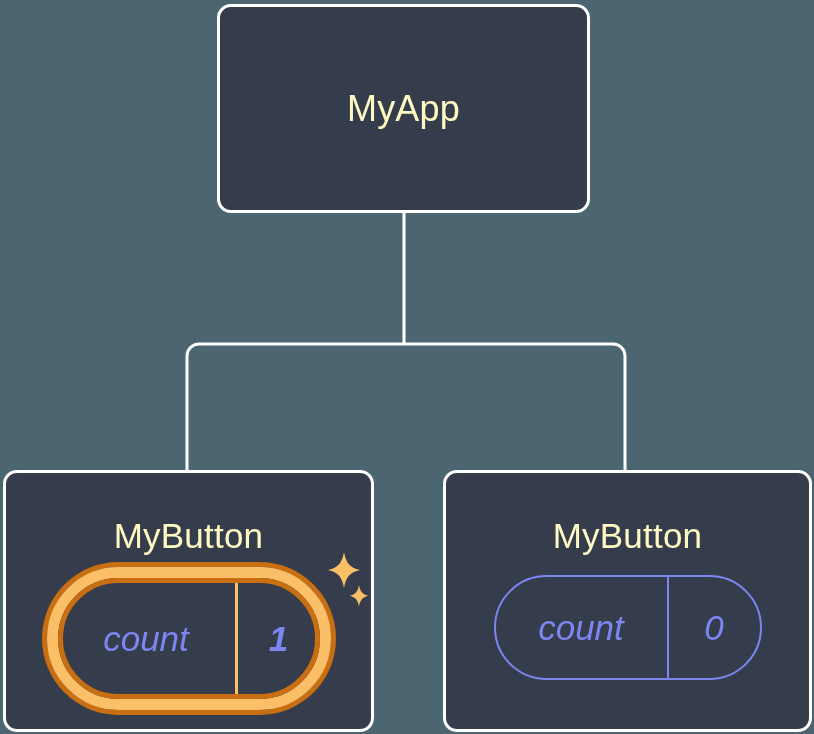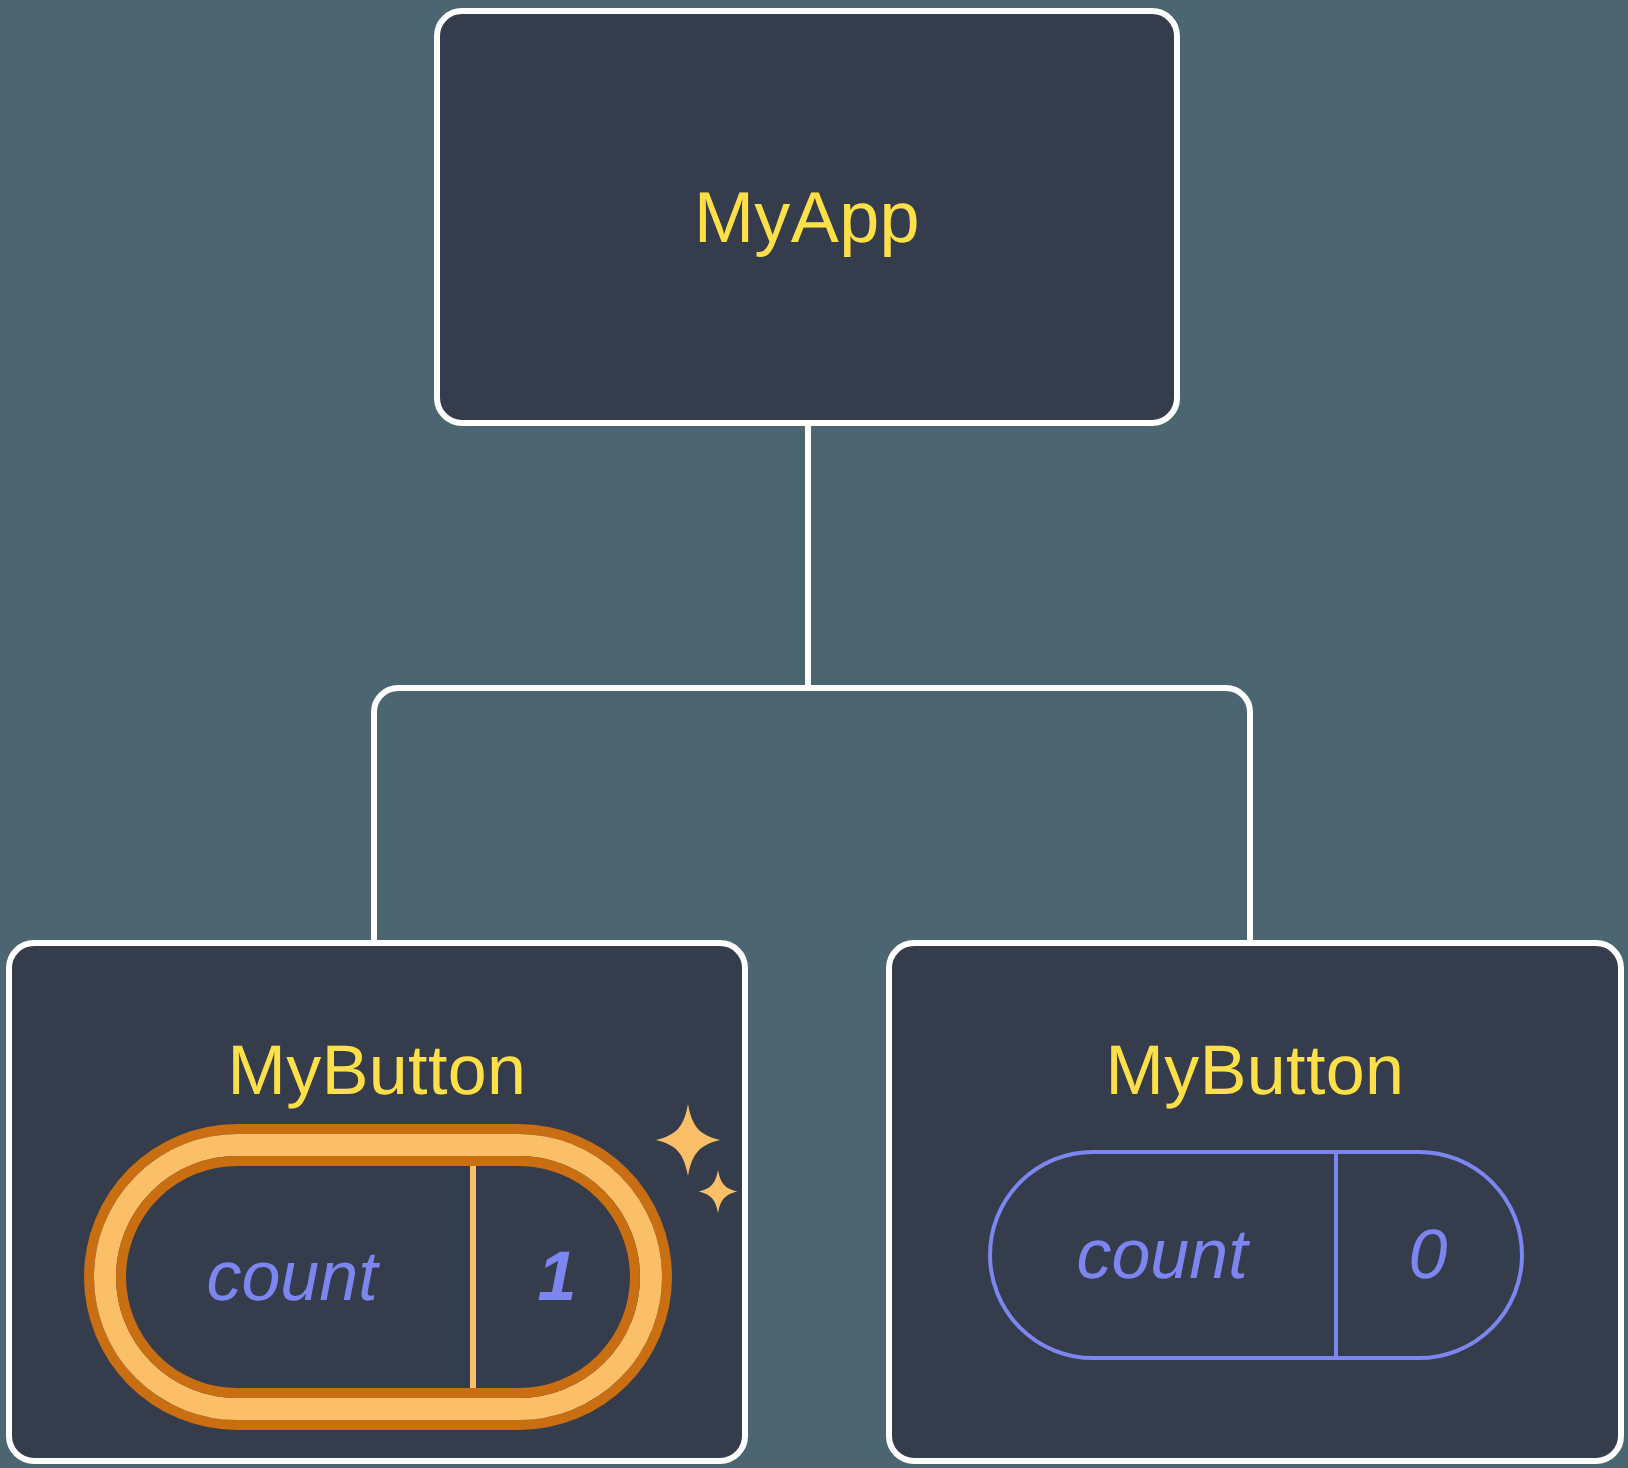--- a/index.html
+++ b/index.html
@@ -55,21 +55,21 @@
     height: 262px;
   }
   .node-child-right {
     left: 443px;
     top: 470px;
     width: 369px;
     height: 262px;
   }
 
   .node-title {
-    color: #fde047;
+    color: #fef9c3;
     font-size: 35px;
     font-weight: 400;
     letter-spacing: 0.2px;
     line-height: 1;
     white-space: nowrap;
   }
   .node-root .node-title {
     font-size: 36px;
   }
   .node-child-left .node-title,

